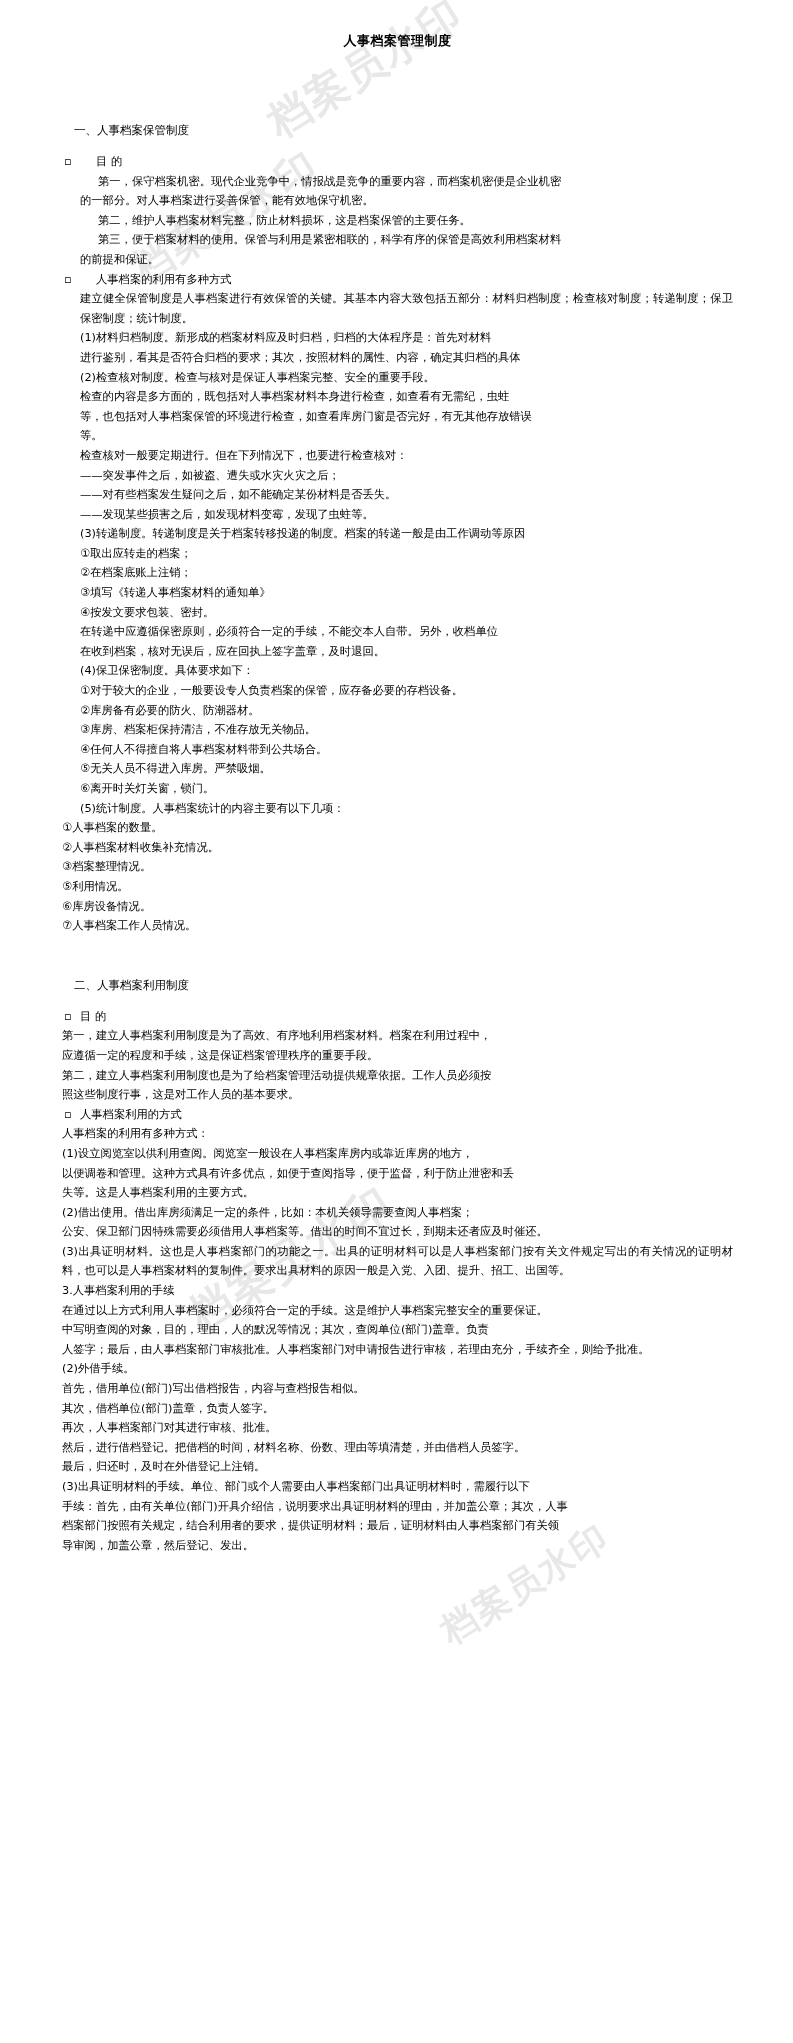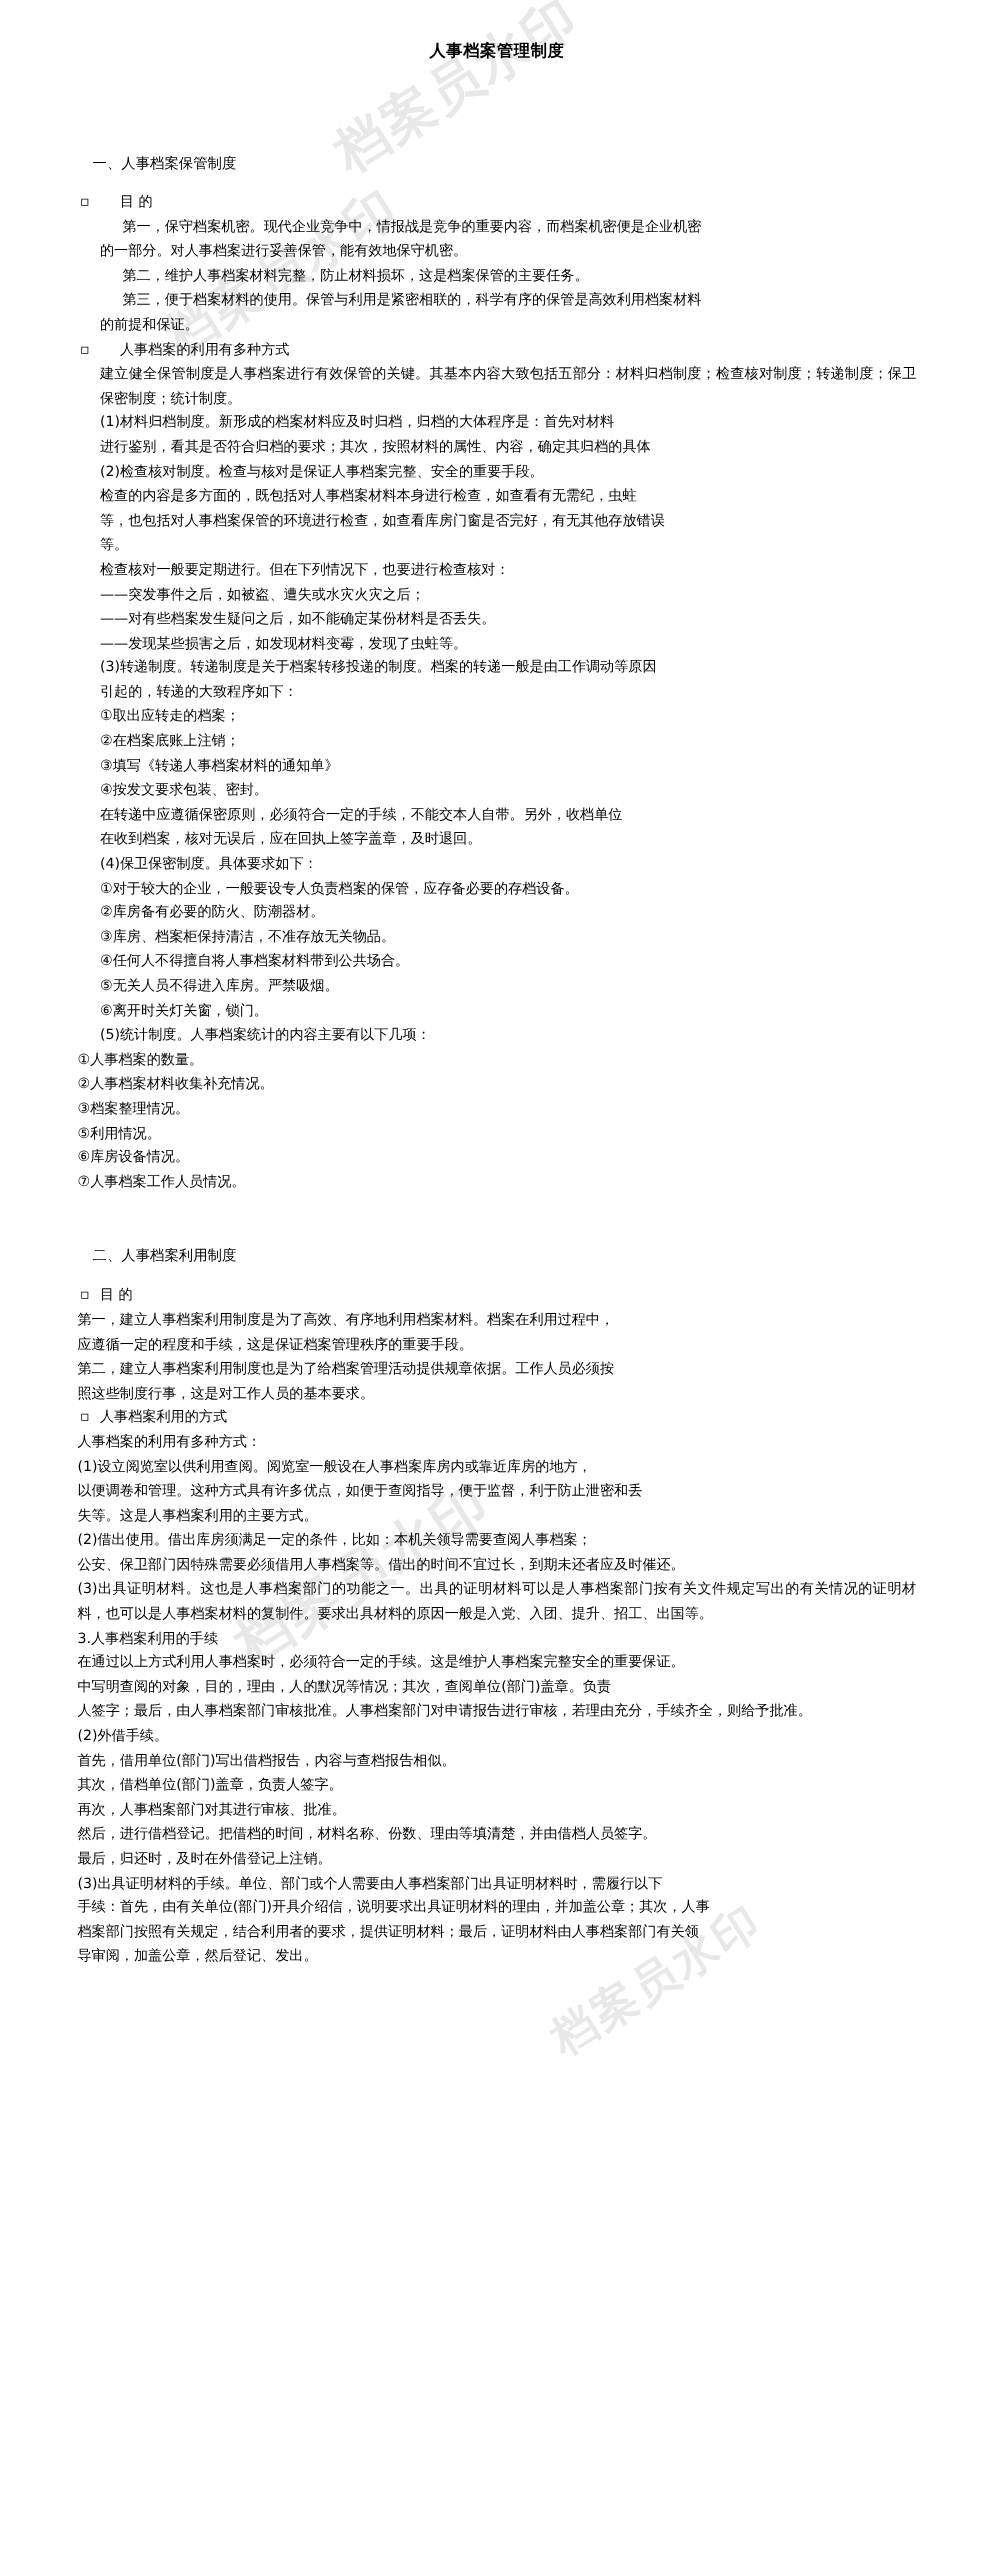--- a/index.html
+++ b/index.html
@@ -115,21 +115,20 @@
       <p class="ind1">进行鉴别，看其是否符合归档的要求；其次，按照材料的属性、内容，确定其归档的具体</p>
       <p class="ind1">(2)检查核对制度。检查与核对是保证人事档案完整、安全的重要手段。</p>
       <p class="ind1">检查的内容是多方面的，既包括对人事档案材料本身进行检查，如查看有无需纪，虫蛀</p>
       <p class="ind1">等，也包括对人事档案保管的环境进行检查，如查看库房门窗是否完好，有无其他存放错误</p>
       <p class="ind1">等。</p>
       <p class="ind1">检查核对一般要定期进行。但在下列情况下，也要进行检查核对：</p>
       <p class="ind1">——突发事件之后，如被盗、遭失或水灾火灾之后；</p>
       <p class="ind1">——对有些档案发生疑问之后，如不能确定某份材料是否丢失。</p>
       <p class="ind1">——发现某些损害之后，如发现材料变霉，发现了虫蛀等。</p>
       <p class="ind1">(3)转递制度。转递制度是关于档案转移投递的制度。档案的转递一般是由工作调动等原因</p>
-      <p class="ind1">引起的，转递的大致程序如下：</p>
       <p class="ind1">①取出应转走的档案；</p>
       <p class="ind1">②在档案底账上注销；</p>
       <p class="ind1">③填写《转递人事档案材料的通知单》</p>
       <p class="ind1">④按发文要求包装、密封。</p>
       <p class="ind1">在转递中应遵循保密原则，必须符合一定的手续，不能交本人自带。另外，收档单位</p>
       <p class="ind1">在收到档案，核对无误后，应在回执上签字盖章，及时退回。</p>
       <p class="ind1">(4)保卫保密制度。具体要求如下：</p>
       <p class="ind1">①对于较大的企业，一般要设专人负责档案的保管，应存备必要的存档设备。</p>
       <p class="ind1">②库房备有必要的防火、防潮器材。</p>
       <p class="ind1">③库房、档案柜保持清洁，不准存放无关物品。</p>

